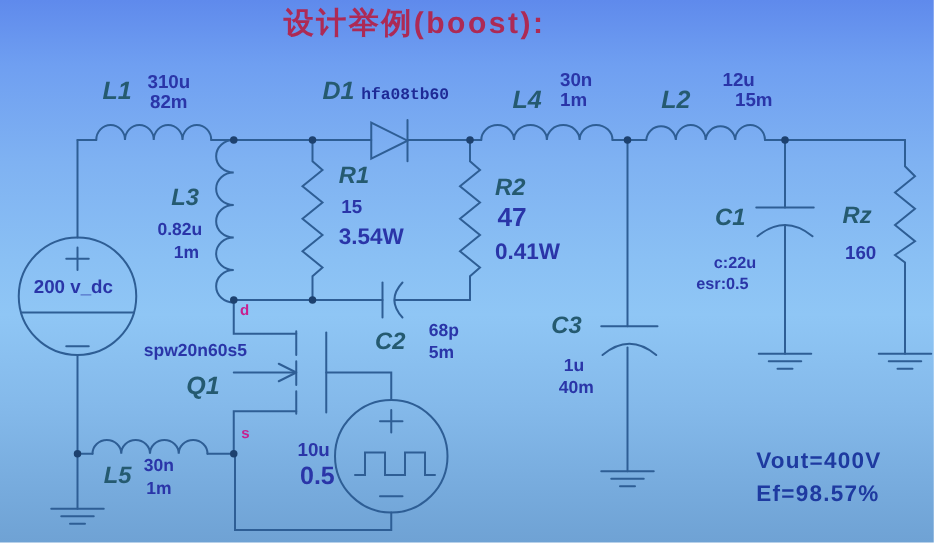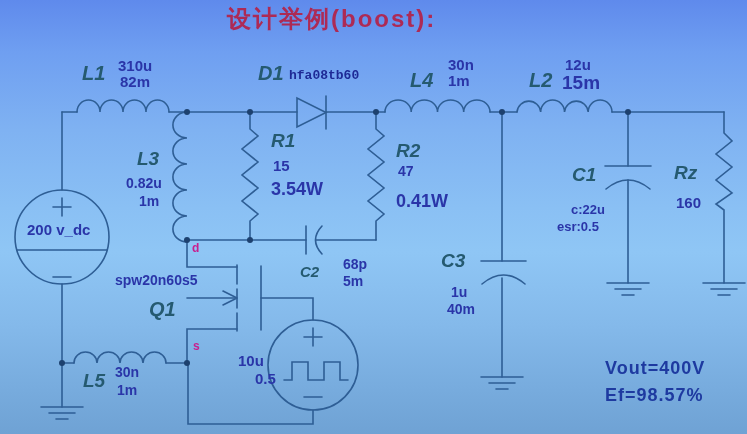--- a/index.html
+++ b/index.html
@@ -150,36 +150,36 @@
   <div class="lbl val" style="left:120px;top:74px;font-size:15px">82m</div>
 
   <div class="lbl ref" style="left:258px;top:63px;font-size:20px">D1</div>
   <div class="lbl mono" style="left:289px;top:69px;font-size:13px">hfa08tb60</div>
 
   <div class="lbl ref" style="left:410px;top:70px;font-size:20px">L4</div>
   <div class="lbl val" style="left:448px;top:57px;font-size:15px">30n</div>
   <div class="lbl val" style="left:448px;top:73px;font-size:15px">1m</div>
 
   <div class="lbl ref" style="left:529px;top:70px;font-size:20px">L2</div>
-  <div class="lbl val" style="left:565px;top:57px;font-size:15px">12u</div>
-  <div class="lbl val" style="left:562px;top:73px;font-size:19px">15m</div>
+  <div class="lbl val" style="left:578px;top:57px;font-size:15px">12u</div>
+  <div class="lbl val" style="left:588px;top:73px;font-size:15px">15m</div>
 
   <div class="lbl ref" style="left:137px;top:149px;font-size:19px">L3</div>
   <div class="lbl val" style="left:126px;top:176px;font-size:14px">0.82u</div>
   <div class="lbl val" style="left:139px;top:194px;font-size:14px">1m</div>
 
   <div class="lbl ref" style="left:271px;top:131px;font-size:19px">R1</div>
   <div class="lbl val" style="left:273px;top:158px;font-size:15px">15</div>
   <div class="lbl val" style="left:271px;top:180px;font-size:18px">3.54W</div>
 
   <div class="lbl ref" style="left:396px;top:141px;font-size:19px">R2</div>
-  <div class="lbl val" style="left:398px;top:164px;font-size:14px">47</div>
+  <div class="lbl val" style="left:398px;top:164px;font-size:21px">47</div>
   <div class="lbl val" style="left:396px;top:192px;font-size:18px">0.41W</div>
 
-  <div class="lbl ref" style="left:300px;top:264px;font-size:15px">C2</div>
+  <div class="lbl ref" style="left:300px;top:264px;font-size:19px">C2</div>
   <div class="lbl val" style="left:343px;top:257px;font-size:14px">68p</div>
   <div class="lbl val" style="left:343px;top:274px;font-size:14px">5m</div>
 
   <div class="lbl ref" style="left:441px;top:251px;font-size:19px">C3</div>
   <div class="lbl val" style="left:451px;top:285px;font-size:14px">1u</div>
   <div class="lbl val" style="left:447px;top:302px;font-size:14px">40m</div>
 
   <div class="lbl ref" style="left:572px;top:165px;font-size:19px">C1</div>
   <div class="lbl val" style="left:571px;top:203px;font-size:13px">c:22u</div>
   <div class="lbl val" style="left:557px;top:220px;font-size:13px">esr:0.5</div>
@@ -188,21 +188,21 @@
   <div class="lbl val" style="left:676px;top:195px;font-size:15px">160</div>
 
   <div class="lbl val" style="left:27px;top:222px;font-size:15px">200 v_dc</div>
 
   <div class="lbl val" style="left:115px;top:273px;font-size:14px">spw20n60s5</div>
   <div class="lbl ref" style="left:149px;top:299px;font-size:20px">Q1</div>
   <div class="lbl pin" style="left:192px;top:242px;font-size:12px">d</div>
   <div class="lbl pin" style="left:193px;top:340px;font-size:12px">s</div>
 
   <div class="lbl val" style="left:238px;top:353px;font-size:15px">10u</div>
-  <div class="lbl val" style="left:255px;top:371px;font-size:15px">0.5</div>
+  <div class="lbl val" style="left:240px;top:371px;font-size:20px">0.5</div>
 
   <div class="lbl ref" style="left:83px;top:371px;font-size:19px">L5</div>
   <div class="lbl val" style="left:115px;top:365px;font-size:14px">30n</div>
   <div class="lbl val" style="left:117px;top:383px;font-size:14px">1m</div>
 
   <div class="lbl res" style="left:605px;top:359px;font-size:18px">Vout=400V</div>
   <div class="lbl res" style="left:605px;top:386px;font-size:18px">Ef=98.57%</div>
 
 
 </div>

